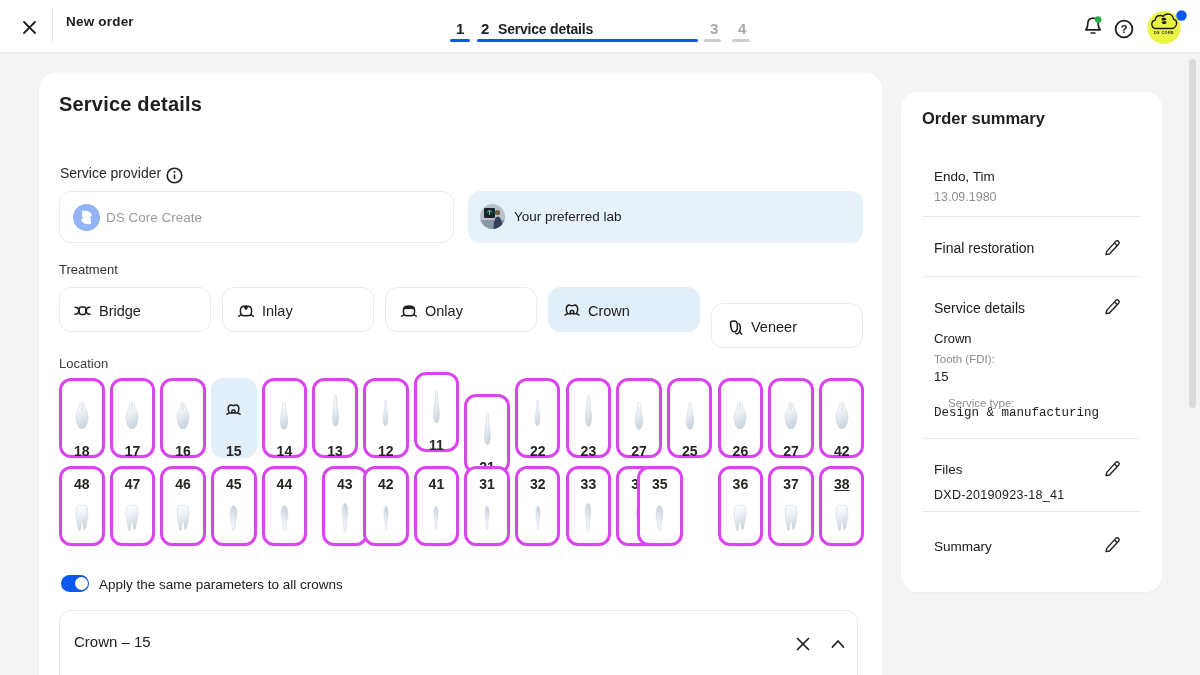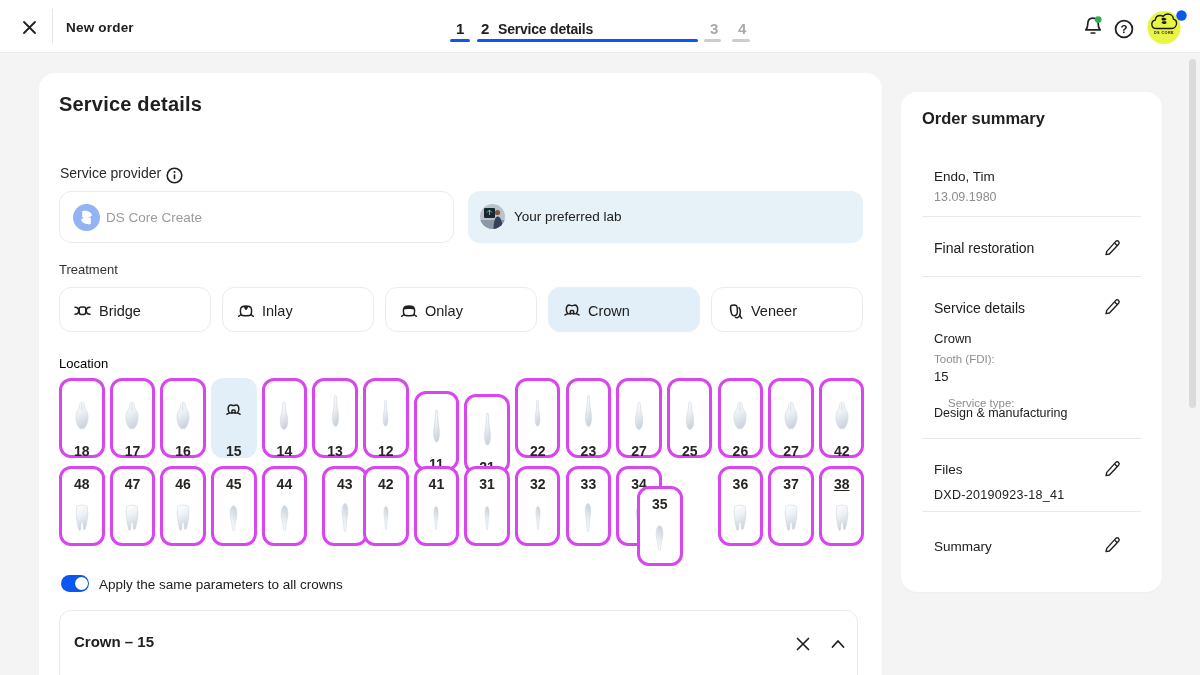--- a/index.html
+++ b/index.html
@@ -3,21 +3,21 @@
 <meta charset="utf-8">
 <style>
   * { margin:0; padding:0; box-sizing:border-box; }
   html,body { width:1200px; height:675px; overflow:hidden; }
   body { font-family:"Liberation Sans", sans-serif; background:#f4f4f5; position:relative; }
   .abs { position:absolute; }
 
   
   #header { position:absolute; left:0; top:0; width:1200px; height:53px; background:#fff; border-bottom:1px solid #ececec; }
   #hdiv { position:absolute; left:52px; top:9px; width:1px; height:34px; background:#e4e4e4; }
-  #neworder { position:absolute; left:66px; top:20px; font-size:13.5px; font-weight:700; color:#21201f; letter-spacing:.2px; }
+  #neworder { position:absolute; left:66px; top:14px; font-size:13.5px; font-weight:700; color:#21201f; letter-spacing:.2px; }
   .stepnum { position:absolute; top:19.5px; font-size:15px; font-weight:700; color:#21201f; }
   .stepnum.gray { color:#a9a9a9; }
   .stepbar { position:absolute; top:38.5px; height:3.5px; border-radius:2px; background:#0b57f0; }
   .stepbar.gray { background:#cdcdcd; }
 
   
   #card { position:absolute; left:39px; top:73px; width:843px; height:602px; background:#fff; border-radius:16px 16px 0 0; box-shadow:0 1px 2px rgba(0,0,0,.03); }
   #h1 { position:absolute; left:59px; top:93px; font-size:20px; font-weight:700; color:#21201f; letter-spacing:.2px; }
   #sp-label { position:absolute; left:60px; top:165px; font-size:14px; color:#2a2927; }
   #sp-info { position:absolute; left:166px; top:167px; }
@@ -26,34 +26,34 @@
   #ib-text { position:absolute; left:46px; top:18px; font-size:13.5px; color:#9b9b9b; }
   #labbox { position:absolute; left:468px; top:191px; width:395px; height:52px; background:#e6f1f8; border-radius:12px; }
   #lb-text { position:absolute; left:46px; top:18px; font-size:13.5px; color:#21201f; }
 
   #tr-label { position:absolute; left:59px; top:262px; font-size:13px; color:#33322f; }
   .tbox { position:absolute; top:287px; width:152px; height:45px; background:#fff; border:1px solid #ebebeb; border-radius:12px; }
   .tbox.sel { background:#e3eff8; border-color:#e3eff8; }
   .tbox .ticon { position:absolute; left:13px; top:14px; }
   .tbox .tlabel { position:absolute; left:39px; top:14.5px; font-size:14.5px; color:#21201f; }
 
-  #loc-label { position:absolute; left:59px; top:356px; font-size:13px; color:#000000; }
+  #loc-label { position:absolute; left:59px; top:356px; font-size:13px; color:#404040; }
   .cell { position:absolute; width:45.6px; height:80px; background:#fff; border:3px solid #d946ef; border-radius:12px; }
   .cell.sel { background:#e3eff8; border-color:#e3eff8; }
   .cell .num { position:absolute; width:100%; text-align:center; font-size:14px; font-weight:700; color:#262522; }
   .r1 .num { top:438px; }
   .cell .timg { position:absolute; left:0; width:100%; display:flex; justify-content:center; }
 
   #togglewrap { position:absolute; left:61px; top:575px; }
   #toggle { position:absolute; left:0; top:0; width:28px; height:17px; border-radius:9px; background:#0b57f0; }
   #knob { position:absolute; left:13.5px; top:2px; width:13px; height:13px; border-radius:50%; background:#fff; box-shadow:0 0 2px rgba(0,0,0,.15); }
   #toggle-text { position:absolute; left:99px; top:577px; font-size:13.5px; color:#21201f; }
 
   #crownbox { position:absolute; left:59px; top:610px; width:799px; height:90px; background:#fff; border:1px solid #e9e9e9; border-radius:12px; }
-  #cb-title { position:absolute; left:14px; top:22px; font-size:15px; font-weight:700; color:#21201f; }
+  #cb-title { position:absolute; left:14px; top:22px; font-size:15px; font-weight:400; color:#21201f; }
 
   
   #panel { position:absolute; left:901px; top:92px; width:261px; height:500px; background:#fff; border-radius:16px; box-shadow:0 1px 2px rgba(0,0,0,.03); }
   .p-abs { position:absolute; }
   .pdiv { position:absolute; left:922px; width:219px; height:1px; background:#e9e9e9; }
   .ptitle { font-size:14px; color:#21201f; }
   .psmall { font-size:11.5px; color:#8d8d8d; }
   .pval { font-size:13px; color:#21201f; }
   .pencil { position:absolute; left:1103px; }
 
@@ -167,21 +167,21 @@
   <div class="tlabel">Onlay</div>
 </div>
 <div class="tbox sel" style="left:548px;">
   <svg class="ticon" style="left:15px;top:15px;" width="16" height="13.5" viewBox="0 0 16 13.5">
     <path d="M3.5 10.1 C2.1 8.7 1.9 4.7 3.1 3.2 C4 2 5.4 2 6.4 2.4 C7.4 2.8 8.6 2.8 9.6 2.4 C10.6 2 12 2 12.9 3.2 C14.1 4.7 13.9 8.7 12.5 10.1" fill="none" stroke="#21201f" stroke-width="1.5" stroke-linecap="round"></path>
     <path d="M6.3 10.9 L6.3 8.4 C6.3 7.8 6.8 7.4 7.4 7.4 L8.6 7.4 C9.2 7.4 9.7 7.8 9.7 8.4 L9.7 10.9" fill="none" stroke="#21201f" stroke-width="1.5" stroke-linecap="round"></path>
     <path d="M1 12 C2.2 10.8 4.4 10.5 8 10.5 C11.6 10.5 13.8 10.8 15 12" fill="none" stroke="#21201f" stroke-width="1.5" stroke-linecap="round"></path>
   </svg>
   <div class="tlabel">Crown</div>
 </div>
-<div class="tbox" style="left:711px;">
+<div class="tbox" style="left:711px;margin-top:16px;">
   <svg class="ticon" style="left:16px;top:14.5px;" width="15" height="16" viewBox="0 0 15 16">
     <path d="M3 2.7 C3.8 1.9 7.7 1.9 8.5 2.7 C9.4 3.6 9.6 8.4 9.1 10.4 C8.7 12.1 8 12.8 6.3 12.8 C4.6 12.8 4 12.1 3.5 10.4 C2.9 8.4 2.2 3.6 3 2.7 Z" fill="none" stroke="#21201f" stroke-width="1.5"></path>
     <path d="M11 4.6 C12.3 6.3 12.5 9.9 11.7 12.2 C11.3 13.4 10.6 14.2 9.7 14.5 C9 14.7 8.2 14.7 7.5 14.4" fill="none" stroke="#21201f" stroke-width="1.5" stroke-linecap="round"></path>
     <path d="M11.7 12.1 C12.1 13.4 12.8 14.5 13.7 15.3" fill="none" stroke="#21201f" stroke-width="1.5" stroke-linecap="round"></path>
   </svg>
   <div class="tlabel">Veneer</div>
 </div>
 
 <div id="loc-label">Location</div>
 <svg width="0" height="0" style="position:absolute;">
@@ -259,21 +259,21 @@
 <div class="cell r1" style="left:363.0px;top:378px;">
     <div class="timg" style="top:17px;">
       <svg width="9" height="30" viewBox="0 0 9 28">
         <g>
           <path d="M4.5 0.8 C3.7 0.8 3.6 4 3.4 8.5 C3.2 12.5 2.2 15 2.2 19.5 C2.2 24.3 3.1 27 4.5 27 C5.9 27 6.8 24.3 6.8 19.5 C6.8 15 5.8 12.5 5.6 8.5 C5.4 4 5.3 0.8 4.5 0.8 Z" fill="url(#tg)" stroke="#ccd4dd" stroke-width="0.7" stroke-opacity="0.8"></path>
         </g>
       </svg>
     </div>
     <div class="num" style="top:61.5px;">12</div>
   </div>
-<div class="cell r1" style="left:413.6px;top:372px;margin-top:19px;">
+<div class="cell r1" style="left:413.6px;top:372px;">
     <div class="timg" style="top:14px;">
       <svg width="11" height="36" viewBox="0 0 9 28">
         <g>
           <path d="M4.5 0.8 C3.7 0.8 3.6 4 3.4 8.5 C3.2 12.5 2.2 15 2.2 19.5 C2.2 24.3 3.1 27 4.5 27 C5.9 27 6.8 24.3 6.8 19.5 C6.8 15 5.8 12.5 5.6 8.5 C5.4 4 5.3 0.8 4.5 0.8 Z" fill="url(#tg)" stroke="#ccd4dd" stroke-width="0.7" stroke-opacity="0.8"></path>
         </g>
       </svg>
     </div>
     <div class="num" style="top:61.5px;">11</div>
   </div>
 <div class="cell r1" style="left:464.3px;top:378px;margin-top:16px;">
@@ -472,21 +472,21 @@
 <div class="cell r2" style="left:616.3px;top:466px;">
     <div class="num" style="top:7.3px;">34</div>
     <div class="timg" style="top:35px;">
       <svg width="11" height="28" viewBox="0 0 12 30">
         <g transform="scale(1,-1) translate(0,-30)">
           <path d="M6 1 C4.8 1 4.5 3.8 4.3 7.5 C4.1 11.5 2.3 14.5 2.3 19.5 C2.3 24.8 3.9 28.4 6 28.4 C8.1 28.4 9.7 24.8 9.7 19.5 C9.7 14.5 7.9 11.5 7.7 7.5 C7.5 3.8 7.2 1 6 1 Z" fill="url(#tg)" stroke="#ccd4dd" stroke-width="0.7" stroke-opacity="0.8"></path>
         </g>
       </svg>
     </div>
   </div>
-<div class="cell r2" style="left:637px;top:466px;margin-top:20px;">
+<div class="cell r2" style="left:637px;top:466px;">
     <div class="num" style="top:7.3px;">35</div>
     <div class="timg" style="top:35px;">
       <svg width="11" height="28" viewBox="0 0 12 30">
         <g transform="scale(1,-1) translate(0,-30)">
           <path d="M6 1 C4.8 1 4.5 3.8 4.3 7.5 C4.1 11.5 2.3 14.5 2.3 19.5 C2.3 24.8 3.9 28.4 6 28.4 C8.1 28.4 9.7 24.8 9.7 19.5 C9.7 14.5 7.9 11.5 7.7 7.5 C7.5 3.8 7.2 1 6 1 Z" fill="url(#tg)" stroke="#ccd4dd" stroke-width="0.7" stroke-opacity="0.8"></path>
         </g>
       </svg>
     </div>
   </div>
 <div class="cell r2" style="left:717.6px;top:466px;">
@@ -549,21 +549,21 @@
 <div class="pdiv" style="top:276px;"></div>
 <div class="p-abs ptitle" style="left:934px;top:300px;">Service details</div>
 <div class="pencil" style="top:298px;"><svg width="18" height="18" viewBox="0 0 18 18">
       <path d="M3 15.6 L3.8 12.4 L12.8 2.4 C13.5 1.6 14.9 1.6 15.6 2.4 C16.3 3.1 16.3 4.4 15.6 5.2 L6.4 15 L3 15.6 Z" fill="none" stroke="#21201f" stroke-width="1.4" stroke-linejoin="round"></path>
       <path d="M11.6 3.9 L14.1 6.4" stroke="#21201f" stroke-width="1.4"></path>
     </svg></div>
 <div class="p-abs pval" style="left:934px;top:331px;">Crown</div>
 <div class="p-abs psmall" style="left:934px;top:352.5px;">Tooth (FDI):</div>
 <div class="p-abs pval" style="left:934px;top:369px;">15</div>
 <div class="p-abs psmall" style="left:948px;top:388.5px;margin-top:8px;">Service type:</div>
-<div class="p-abs pval" style="left:934px;top:405.5px;font-size:12.5px;">Design &amp; manufacturing</div>
+<div class="p-abs pval" style="left:934px;top:405.5px;font-size:12.5px;font-family:Liberation Mono, monospace;">Design &amp; manufacturing</div>
 <div class="pdiv" style="top:438px;"></div>
 <div class="p-abs ptitle" style="left:934px;top:462px;font-size:13.5px;">Files</div>
 <div class="pencil" style="top:460px;"><svg width="18" height="18" viewBox="0 0 18 18">
       <path d="M3 15.6 L3.8 12.4 L12.8 2.4 C13.5 1.6 14.9 1.6 15.6 2.4 C16.3 3.1 16.3 4.4 15.6 5.2 L6.4 15 L3 15.6 Z" fill="none" stroke="#21201f" stroke-width="1.4" stroke-linejoin="round"></path>
       <path d="M11.6 3.9 L14.1 6.4" stroke="#21201f" stroke-width="1.4"></path>
     </svg></div>
 <div class="p-abs pval" style="left:934px;top:487.5px;letter-spacing:.3px;font-size:12.5px;">DXD-20190923-18_41</div>
 <div class="pdiv" style="top:511px;"></div>
 <div class="p-abs ptitle" style="left:934px;top:538.5px;font-size:13.5px;">Summary</div>
 <div class="pencil" style="top:536px;"><svg width="18" height="18" viewBox="0 0 18 18">

